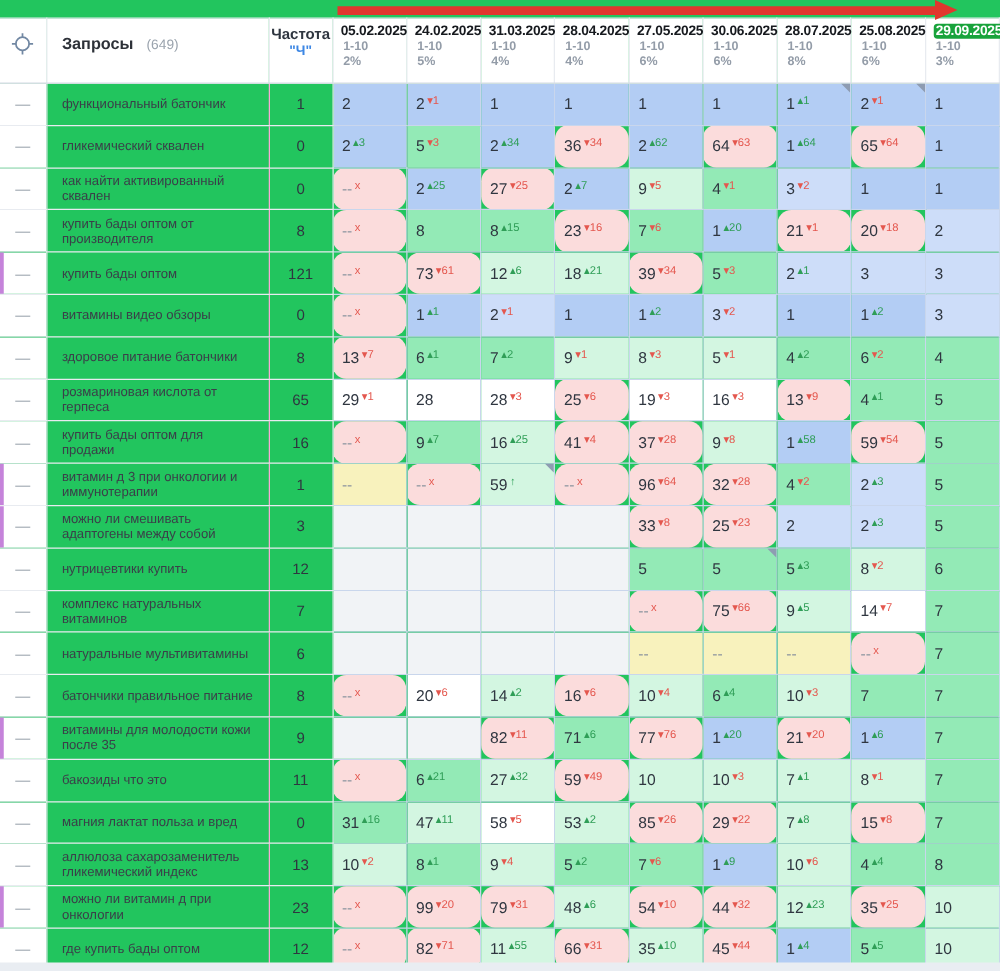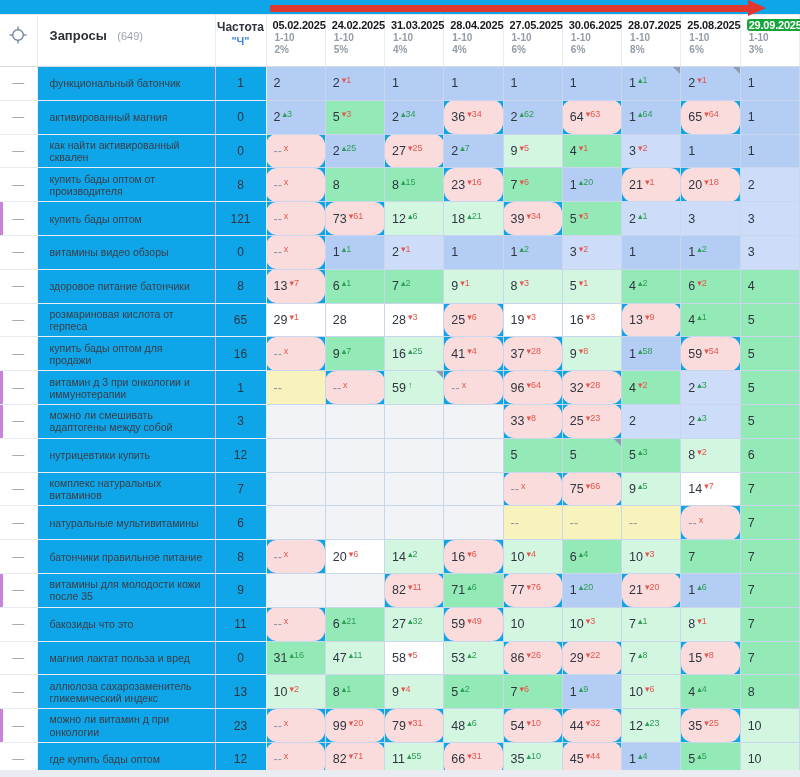--- a/index.html
+++ b/index.html
@@ -1,16 +1,16 @@
 <!DOCTYPE html>
 <html><head>
 <meta charset="utf-8">
 <style>
   html,body{margin:0;padding:0;background:#fff;}
-  .stage{position:relative;width:800px;height:777px;background:#0ea5e9;overflow:hidden;
+  .stage{position:relative;width:800px;height:777px;background:#22c55e;overflow:hidden;
          font-family:"Liberation Sans",sans-serif;}
   .bottom-strip{position:absolute;left:0;right:0;bottom:0;height:7px;background:#e9edf2;}
   
   .arrow-bar{position:absolute;left:270px;top:5px;width:480px;height:7px;background:#e0372e;z-index:6;}
   .arrow-head{position:absolute;left:748px;top:0;width:0;height:0;z-index:6;
               border-top:8px solid transparent;border-bottom:8px solid transparent;
               border-left:18px solid #e0372e;}
   table.grid{position:absolute;top:14px;left:0;width:800px;border-collapse:collapse;table-layout:fixed;}
   th,td{padding:0;margin:0;}
   thead th{height:40px;vertical-align:top;background:#fff;border-top:1px solid #e8ecf1;
@@ -135,21 +135,21 @@
           <td class="c bg-b"><span class="val">1</span></td>
           <td class="c bg-b"><span class="val">1</span></td>
           <td class="c bg-b"><span class="val">1</span></td>
           <td class="c bg-b"><span class="val">1</span></td>
           <td class="c bg-b mark"><span class="val">1</span><span class="sup u">▴1</span></td>
           <td class="c bg-b mark"><span class="val">2</span><span class="sup d">▾1</span></td>
           <td class="c bg-b"><span class="val">1</span></td>
         </tr>
         <tr>
           <td class="hcell">—</td>
-          <td class="kw">активированный магния</td>
+          <td class="kw">гликемический сквален</td>
           <td class="fq">0</td>
           <td class="c bg-b"><span class="val">2</span><span class="sup u">▴3</span></td>
           <td class="c bg-g"><span class="val">5</span><span class="sup d">▾3</span></td>
           <td class="c bg-b"><span class="val">2</span><span class="sup u">▴34</span></td>
           <td class="c bg-p"><span class="val">36</span><span class="sup d">▾34</span></td>
           <td class="c bg-b"><span class="val">2</span><span class="sup u">▴62</span></td>
           <td class="c bg-p"><span class="val">64</span><span class="sup d">▾63</span></td>
           <td class="c bg-b"><span class="val">1</span><span class="sup u">▴64</span></td>
           <td class="c bg-p"><span class="val">65</span><span class="sup d">▾64</span></td>
           <td class="c bg-b"><span class="val">1</span></td>
@@ -365,21 +365,21 @@
           <td class="c bg-g"><span class="val">7</span></td>
         </tr>
         <tr>
           <td class="hcell">—</td>
           <td class="kw">магния лактат польза и вред</td>
           <td class="fq">0</td>
           <td class="c bg-g"><span class="val">31</span><span class="sup u">▴16</span></td>
           <td class="c bg-gl"><span class="val">47</span><span class="sup u">▴11</span></td>
           <td class="c bg-w"><span class="val">58</span><span class="sup d">▾5</span></td>
           <td class="c bg-gl"><span class="val">53</span><span class="sup u">▴2</span></td>
-          <td class="c bg-p"><span class="val">86</span><span class="sup d">▾26</span></td>
+          <td class="c bg-p"><span class="val">85</span><span class="sup d">▾26</span></td>
           <td class="c bg-p"><span class="val">29</span><span class="sup d">▾22</span></td>
           <td class="c bg-gl"><span class="val">7</span><span class="sup u">▴8</span></td>
           <td class="c bg-p"><span class="val">15</span><span class="sup d">▾8</span></td>
           <td class="c bg-g"><span class="val">7</span></td>
         </tr>
         <tr>
           <td class="hcell">—</td>
           <td class="kw">аллюлоза сахарозаменитель гликемический индекс</td>
           <td class="fq">13</td>
           <td class="c bg-gl"><span class="val">10</span><span class="sup d">▾2</span></td>

